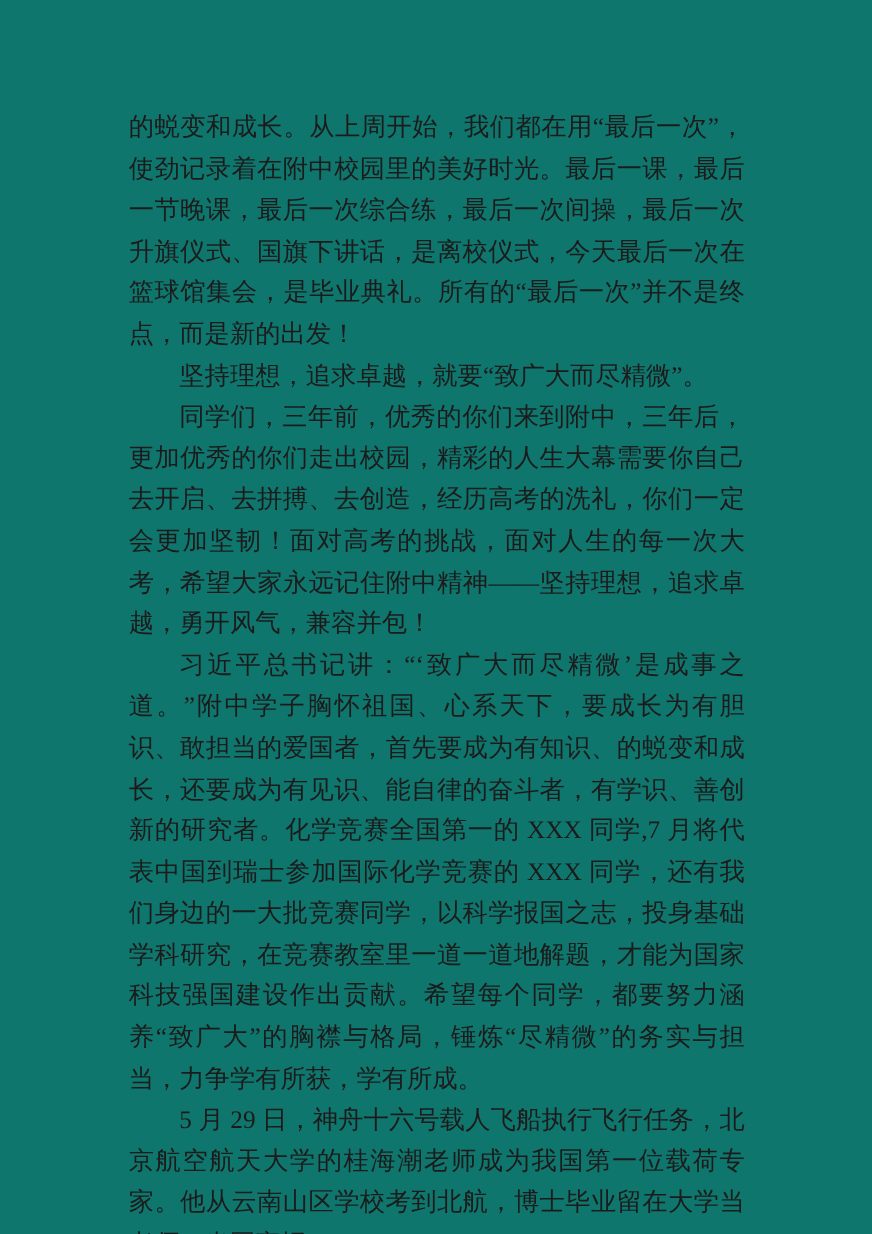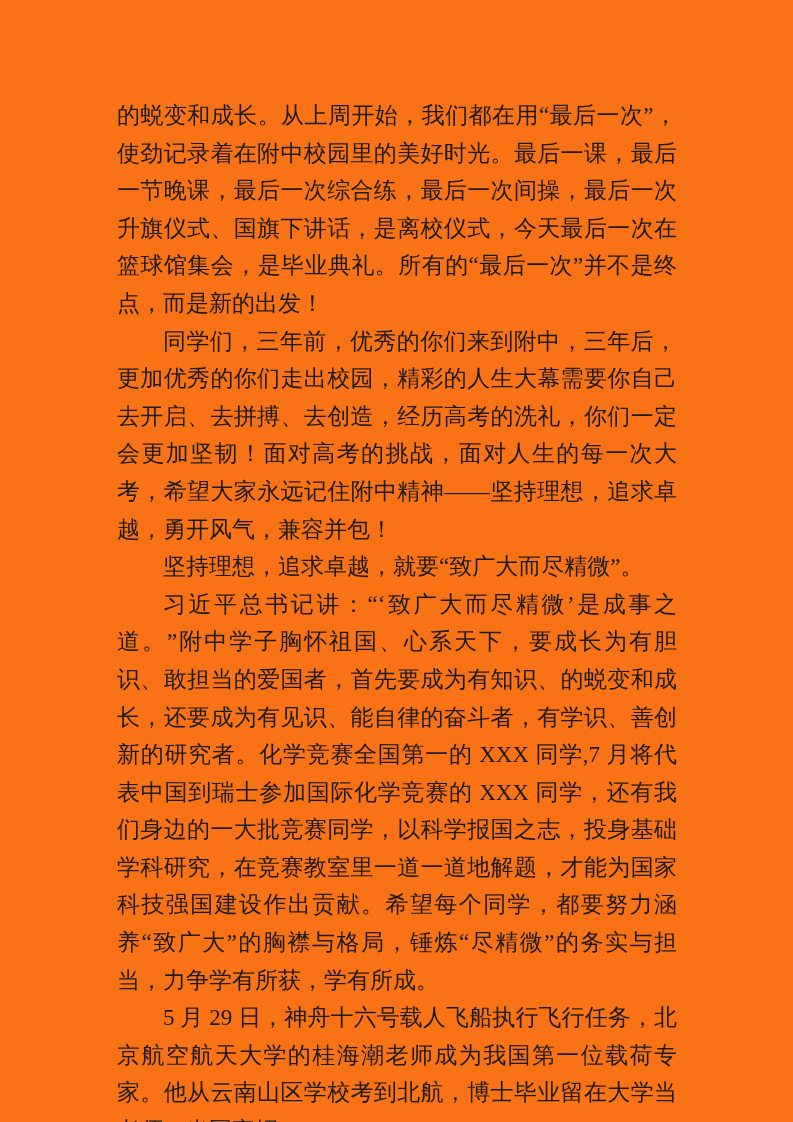--- a/index.html
+++ b/index.html
@@ -5,21 +5,21 @@
   html, body {
     margin: 0;
     padding: 0;
     background: #ffffff;
   }
   .page {
     position: relative;
     width: 793px;
     height: 1122px;
     margin: 0 auto;
-    background: #f97316;
+    background: #0f766e;
     overflow: hidden;
     box-sizing: border-box;
     padding: 97px 116px 0 117px;
   }
   .doc-body p {
     margin: 0;
     padding: 0;
     font-family: "Liberation Serif", "DejaVu Serif", serif;
     font-size: 23px;
     line-height: 37.6px;
@@ -31,18 +31,18 @@
   .doc-body p.indent {
     text-indent: 2em;
   }
 </style>
 </head>
 <body>
 
 <div class="page">
   <div class="doc-body">
     <p>的蜕变和成长。从上周开始，我们都在用“最后一次”，使劲记录着在附中校园里的美好时光。最后一课，最后一节晚课，最后一次综合练，最后一次间操，最后一次升旗仪式、国旗下讲话，是离校仪式，今天最后一次在篮球馆集会，是毕业典礼。所有的“最后一次”并不是终点，而是新的出发！</p>
+    <p class="indent">坚持理想，追求卓越，就要“致广大而尽精微”。</p>
     <p class="indent">同学们，三年前，优秀的你们来到附中，三年后，更加优秀的你们走出校园，精彩的人生大幕需要你自己去开启、去拼搏、去创造，经历高考的洗礼，你们一定会更加坚韧！面对高考的挑战，面对人生的每一次大考，希望大家永远记住附中精神——坚持理想，追求卓越，勇开风气，兼容并包！</p>
-    <p class="indent">坚持理想，追求卓越，就要“致广大而尽精微”。</p>
     <p class="indent">习近平总书记讲：“‘致广大而尽精微’是成事之道。”附中学子胸怀祖国、心系天下，要成长为有胆识、敢担当的爱国者，首先要成为有知识、的蜕变和成长，还要成为有见识、能自律的奋斗者，有学识、善创新的研究者。化学竞赛全国第一的 XXX 同学,7 月将代表中国到瑞士参加国际化学竞赛的 XXX 同学，还有我们身边的一大批竞赛同学，以科学报国之志，投身基础学科研究，在竞赛教室里一道一道地解题，才能为国家科技强国建设作出贡献。希望每个同学，都要努力涵养“致广大”的胸襟与格局，锤炼“尽精微”的务实与担当，力争学有所获，学有所成。</p>
     <p class="indent">5 月 29 日，神舟十六号载人飞船执行飞行任务，北京航空航天大学的桂海潮老师成为我国第一位载荷专家。他从云南山区学校考到北航，博士毕业留在大学当老师。当国家招</p>
   </div>
 </div>
 
 </body></html>

